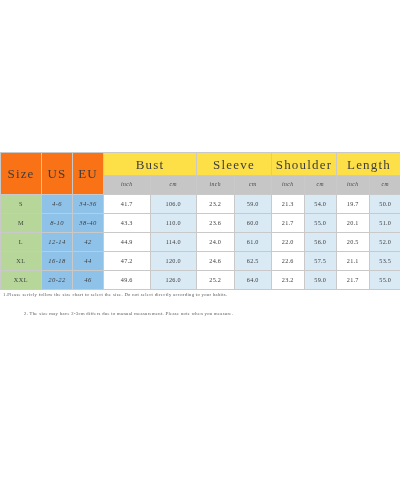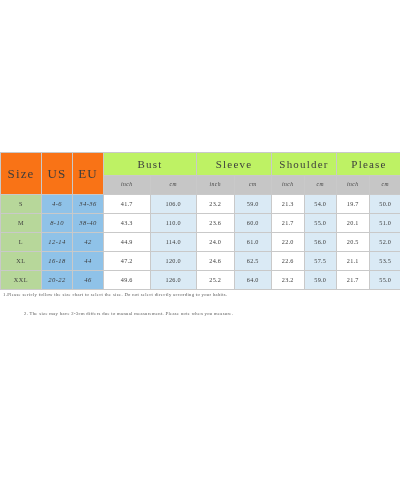--- a/index.html
+++ b/index.html
@@ -34,22 +34,22 @@
     text-align: center;
     vertical-align: middle;
     font-weight: normal;
     padding: 0;
     line-height: 1;
     color: #3d3d3d;
   }
 
   
   .hdr-main {
-    background: #bef264;
-    font-size: 11px;
+    background: #fde047;
+    font-size: 13px;
     letter-spacing: 1.2px;
     height: 22px;
     color: #2e2e2e;
   }
   .hdr-corner {
     background: #f97316;
     font-size: 13px;
     letter-spacing: 1.1px;
     color: #2e2e2e;
   }
@@ -114,21 +114,21 @@
 <div id="chart-wrap">
   <table class="size-chart">
     <thead>
       <tr>
         <th class="hdr-corner" rowspan="2" style="width:40px">Size</th>
         <th class="hdr-corner" rowspan="2" style="width:30px">US</th>
         <th class="hdr-corner" rowspan="2" style="width:30px">EU</th>
         <th class="hdr-main" colspan="2" style="width:92px">Bust</th>
         <th class="hdr-main" colspan="2" style="width:74px">Sleeve</th>
         <th class="hdr-main" colspan="2" style="width:64px">Shoulder</th>
-        <th class="hdr-main" colspan="2" style="width:64px">Please</th>
+        <th class="hdr-main" colspan="2" style="width:64px">Length</th>
       </tr>
       <tr>
         <th class="hdr-sub">inch</th>
         <th class="hdr-sub">cm</th>
         <th class="hdr-sub">inch</th>
         <th class="hdr-sub">cm</th>
         <th class="hdr-sub">inch</th>
         <th class="hdr-sub">cm</th>
         <th class="hdr-sub">inch</th>
         <th class="hdr-sub">cm</th>

